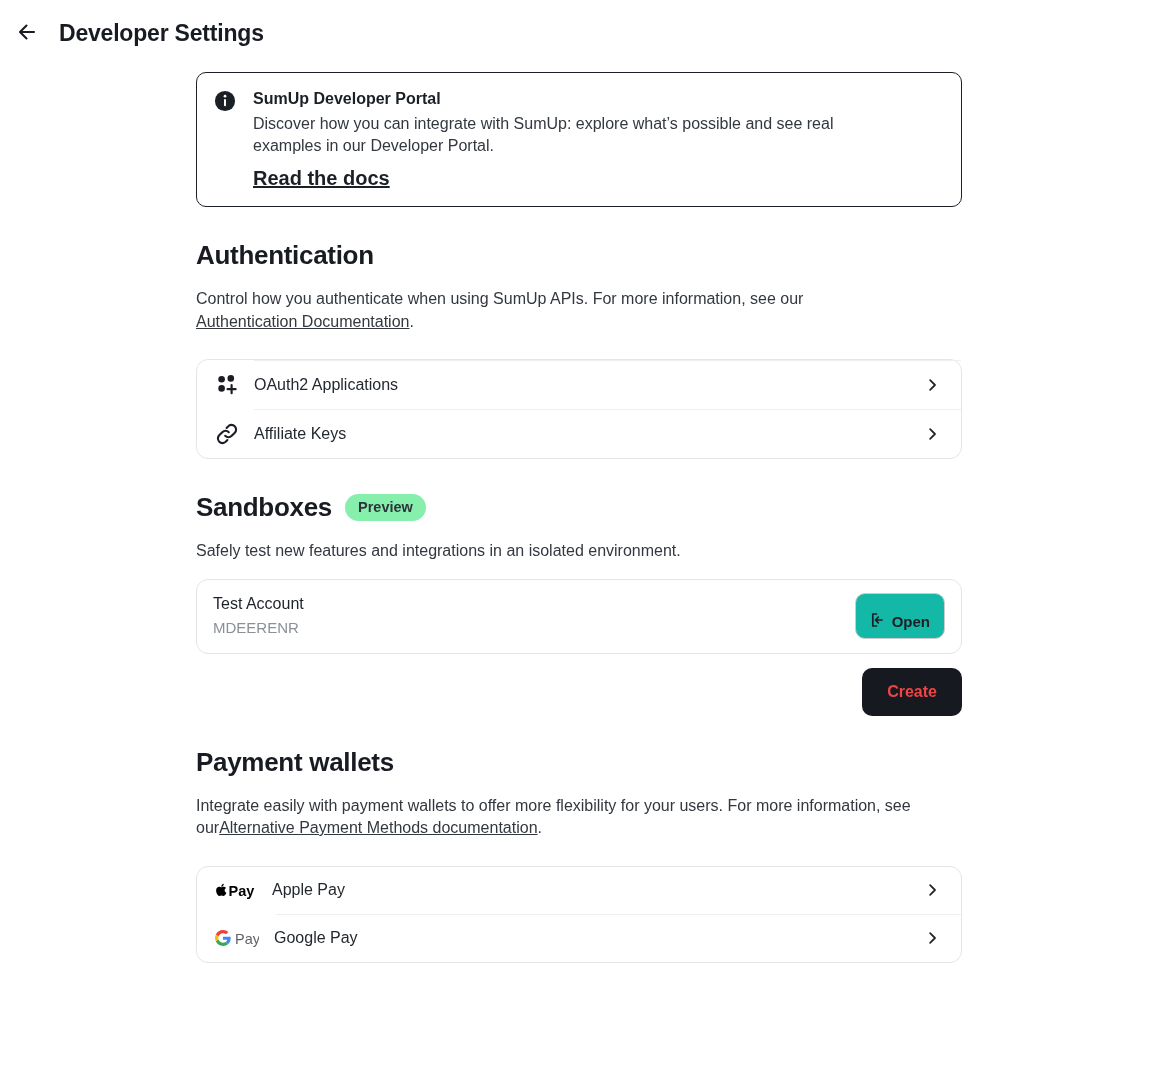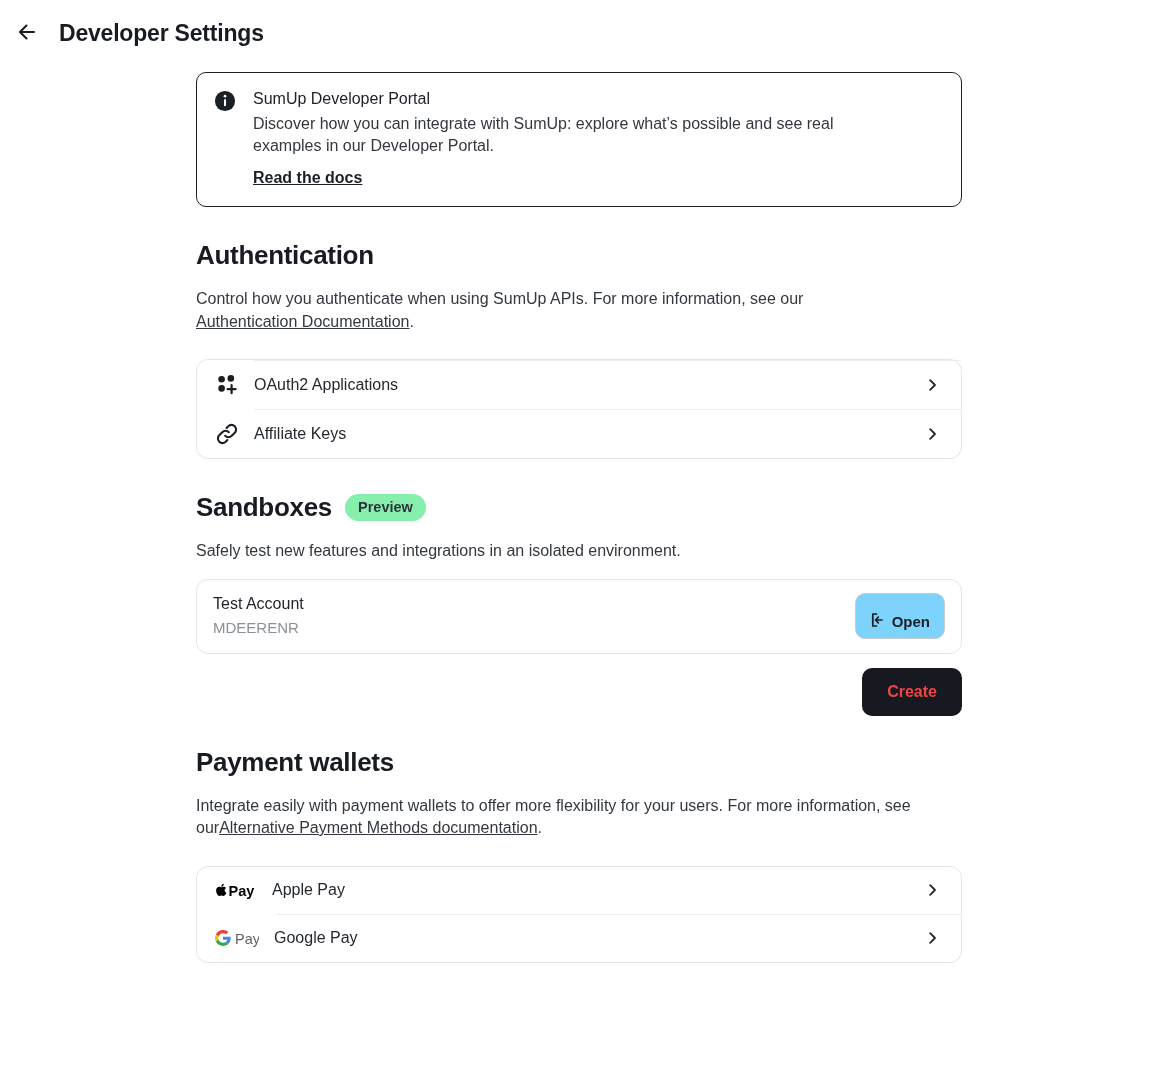--- a/index.html
+++ b/index.html
@@ -24,25 +24,25 @@
   .content { width:766px; margin-left:196px; }
 
   
   .banner {
     margin-top:20px;
     border:1.5px solid #1b1f26; border-radius:10px;
     padding:15px 20px 17px 17px;
     display:flex; gap:17px;
   }
   .banner-icon { flex:0 0 22px; margin-top:2px; }
-  .banner-title { font-size:16px; font-weight:400; color:#1b1f26; line-height:21px; }
+  .banner-title { font-size:16px; font-weight:700; color:#1b1f26; line-height:21px; }
   .banner-body { font-size:16px; line-height:22px; color:#33383f; max-width:600px; margin-top:4px; }
   .banner-link {
     display:inline-block; margin-top:10px;
-    font-size:16px; font-weight:700; color:#1b1f26;
+    font-size:20px; font-weight:700; color:#1b1f26;
     text-decoration:underline; cursor:pointer; line-height:22px;
   }
 
   .section-heading { margin-top:32px; font-size:26px; font-weight:700; color:#181c22; line-height:32px; letter-spacing:-0.3px; }
   .para { margin-top:17px; font-size:16px; line-height:22.5px; color:#33383f; }
   .para a { color:#33383f; text-decoration:underline; cursor:pointer; }
   .para-auth { max-width:630px; }
   .para-wallets { max-width:745px; }
 
   .card { border:1px solid #e3e6e9; border-radius:12px; background:#fff; }
@@ -65,21 +65,21 @@
     padding:5px 13px 6px; font-size:14.5px; font-weight:700; line-height:16px;
   }
   .sandbox-card {
     margin-top:16px; padding:13px 16px 14px;
     display:flex; align-items:center; justify-content:space-between;
   }
   .acct-name { font-size:16px; color:#1d2228; line-height:21px; }
   .acct-code { font-size:15px; color:#8a9096; line-height:20px; margin-top:4px; }
   .open-btn {
     display:flex; align-items:center; gap:8px;
-    background:#7dd3fc; border:1px solid #c9cdd1; border-radius:10px;
+    background:#14b8a6; border:1px solid #c9cdd1; border-radius:10px;
     padding:18px 14px 7px 12px; cursor:pointer;
     font-family:"Liberation Sans", sans-serif;
     font-size:15px; font-weight:700; color:#1b1f26;
   }
   .create-row { display:flex; justify-content:flex-end; margin-top:14px; }
   .create-btn {
     background:#16191f; color:#ef4444; border:none; border-radius:10px;
     padding:14px 25px; font-family:"Liberation Sans", sans-serif;
     font-size:16px; font-weight:700; cursor:pointer; line-height:20px;
   }

